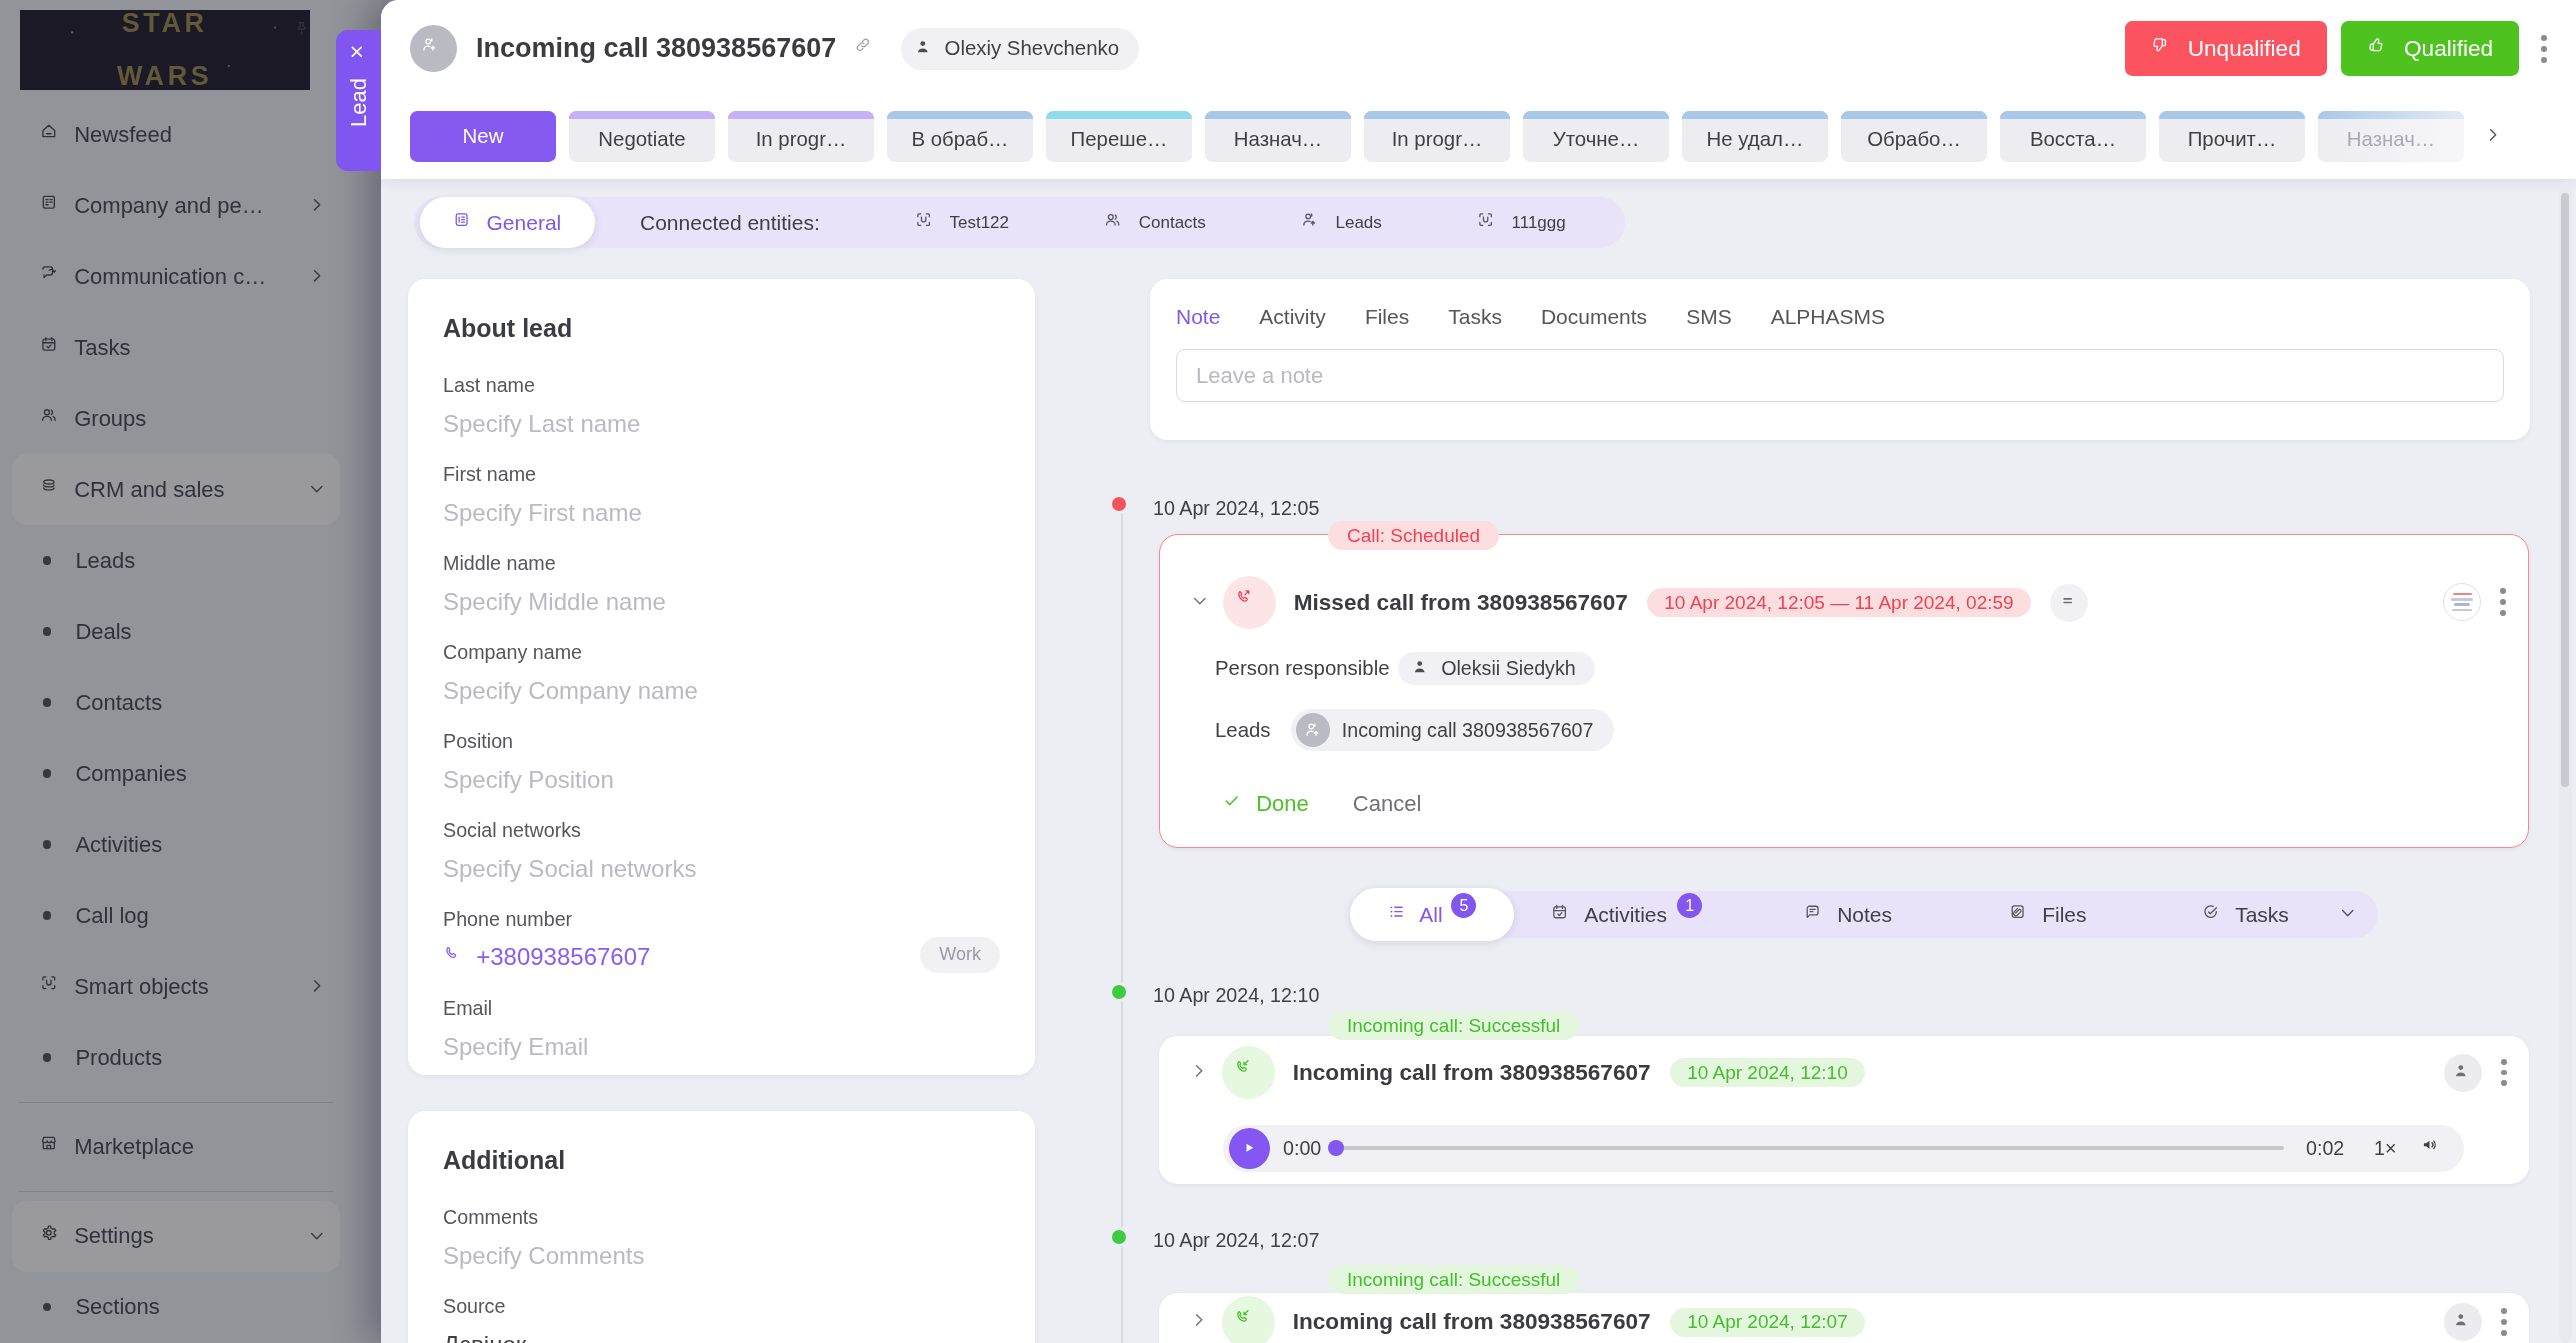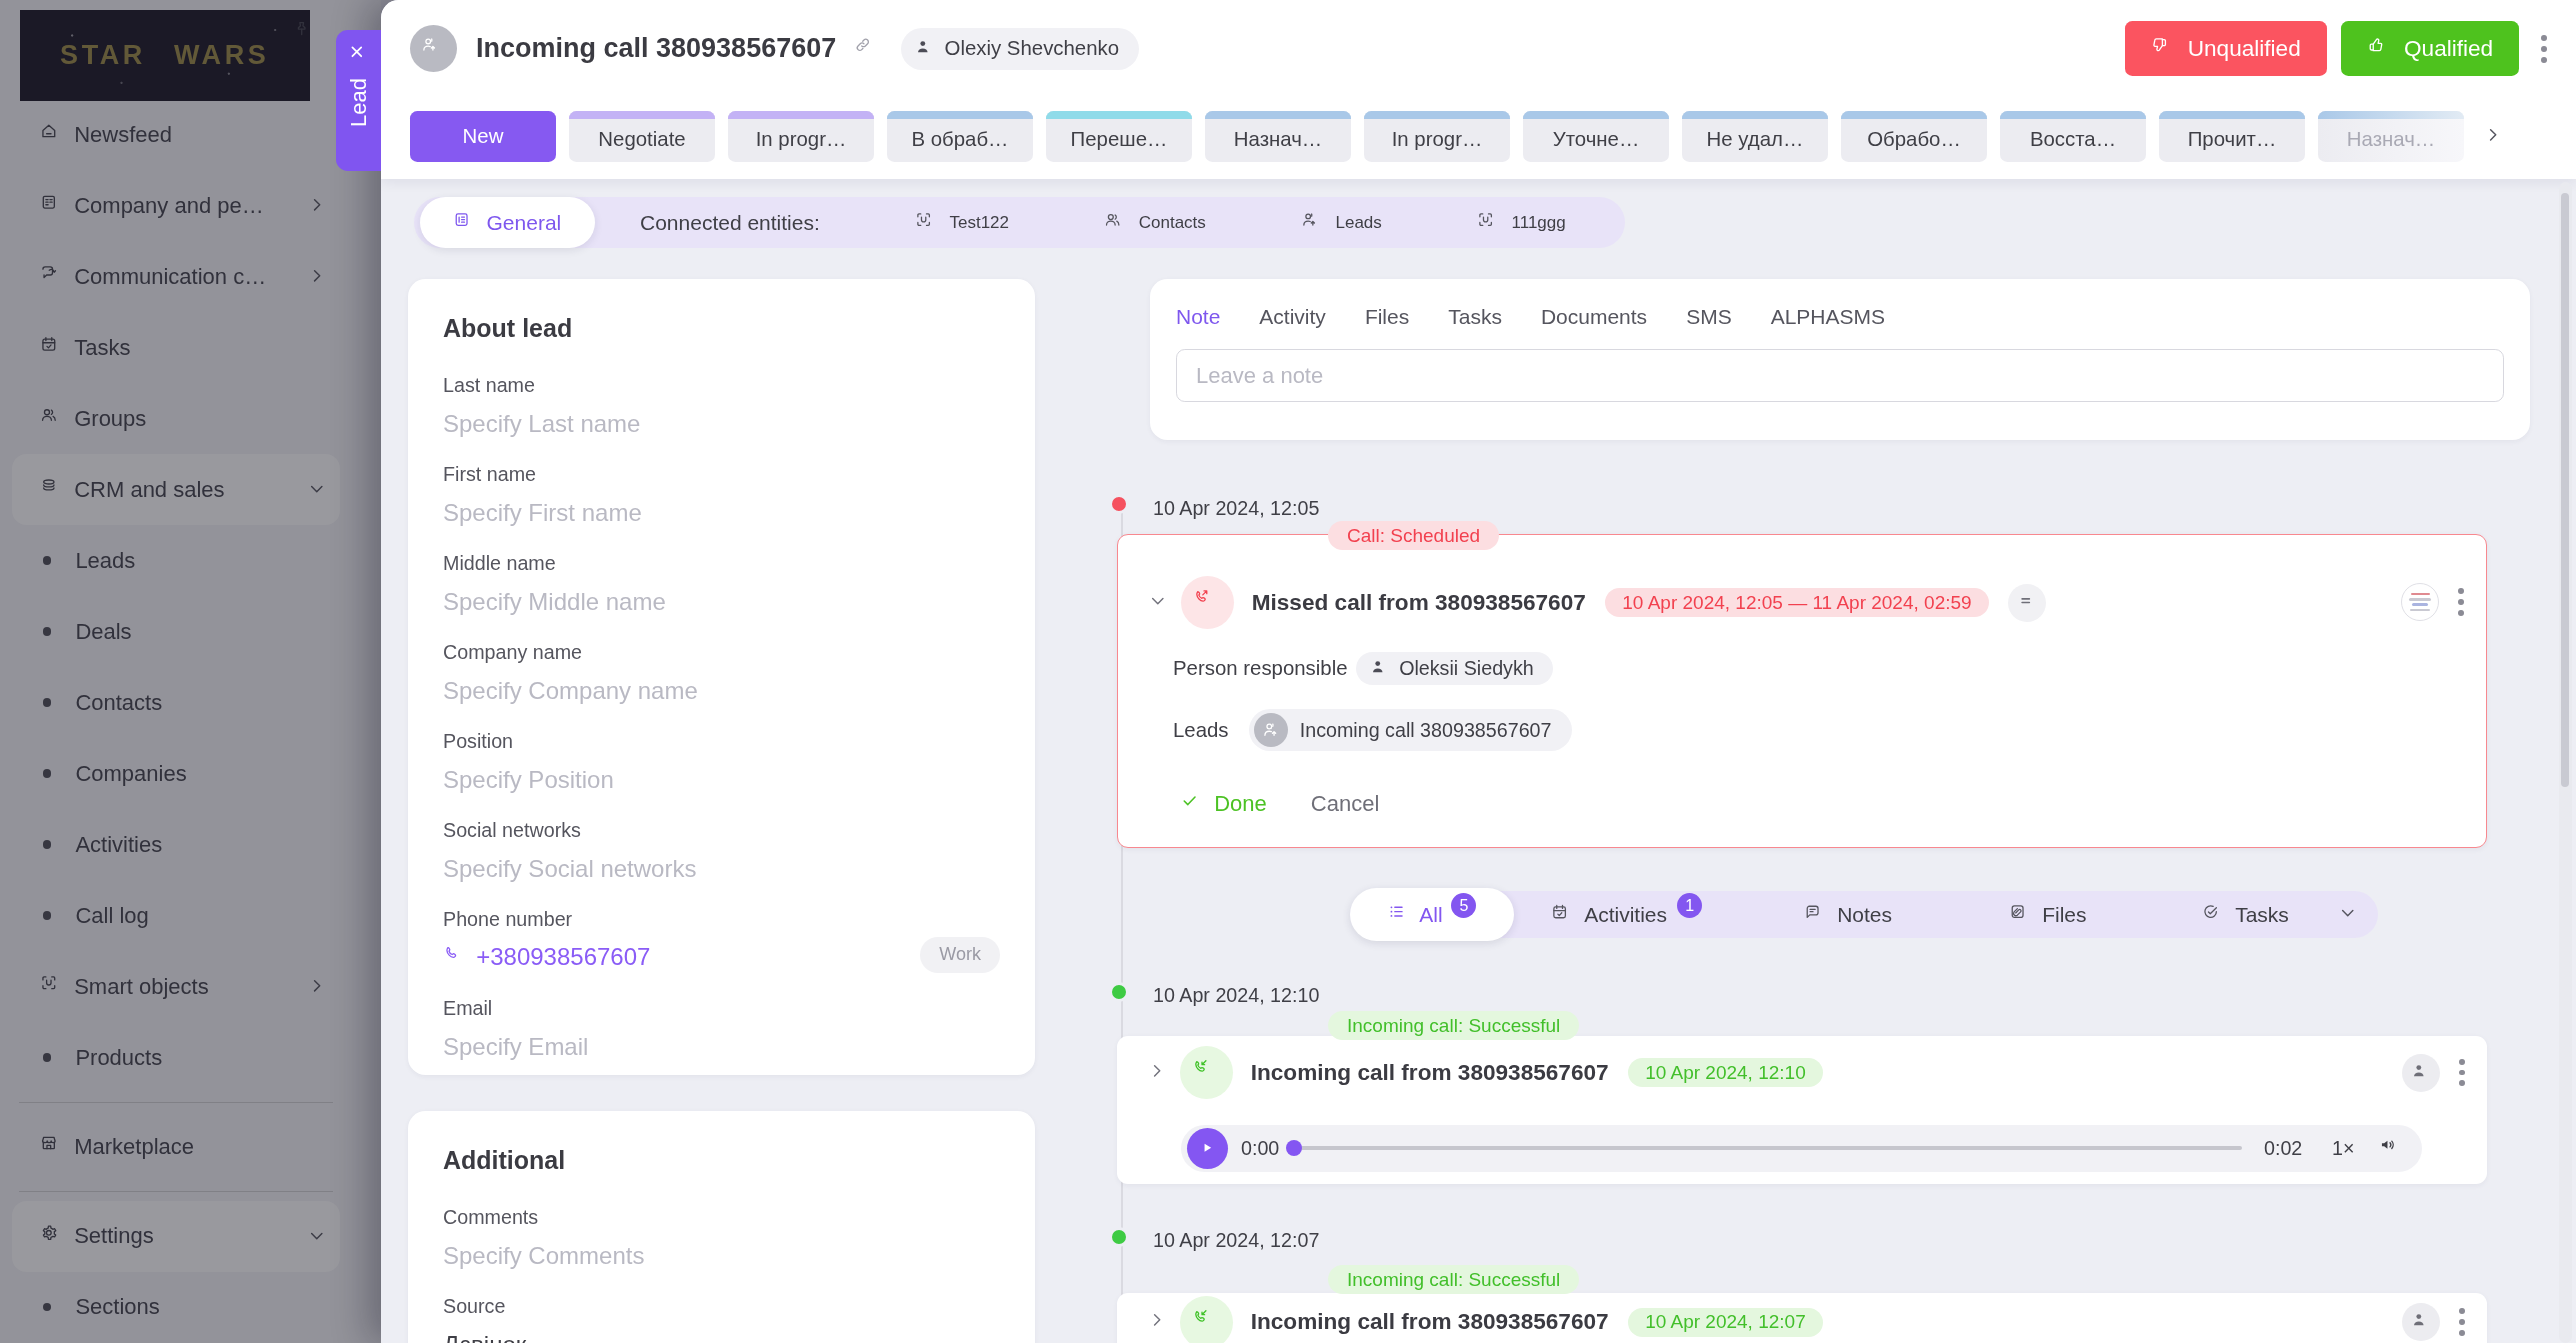--- a/index.html
+++ b/index.html
@@ -4,22 +4,22 @@
 <style>
   html,body{margin:0;padding:0;width:2576px;height:1343px;overflow:hidden;
     font-family:"Liberation Sans",sans-serif;background:#8f8f99;}
   *{box-sizing:border-box}
   .ic{flex:none}
   svg{display:block}
 
   
   .sidebar{position:absolute;left:0;top:0;width:381px;height:1343px;background:#f4f4f7;z-index:1;}
   .sidebar::after{content:"";position:absolute;inset:0;background:rgba(28,28,40,.45);z-index:5;}
-  .logo{position:absolute;left:19.7px;top:9.5px;width:290px;height:91px;background:#1b1726;
-    display:flex;flex-direction:row;align-items:center;justify-content:center;line-height:.92;
+  .logo{position:absolute;left:19.7px;top:9.5px;width:290px;height:80px;background:#1b1726;
+    display:flex;flex-direction:column;align-items:center;justify-content:center;line-height:.92;
     background-image:radial-gradient(circle 1.5px at 18% 28%,rgba(255,255,255,.55) 0 0.7px,transparent 1.5px),
       radial-gradient(circle 1.5px at 72% 70%,rgba(255,255,255,.45) 0 0.7px,transparent 1.5px),
       radial-gradient(circle 1.5px at 88% 22%,rgba(255,255,255,.4) 0 0.7px,transparent 1.5px),
       radial-gradient(circle 1.5px at 35% 80%,rgba(255,255,255,.35) 0 0.7px,transparent 1.5px);gap:28px;}
   .logo span{font-size:27px;font-weight:900;letter-spacing:3.6px;color:#9c8a45;}
   .pin{position:absolute;left:293px;top:20.4px;width:29px;height:29px;color:#44444e;}
   .nav{position:absolute;left:0;top:99px;width:100%;padding:0 41px 0 11.7px;}
   .sitem{height:71px;display:flex;align-items:center;padding-left:28px;border-radius:14.6px;color:#43434d;}
   .sitem.hl{background:#ffffff;}
   .sitem .ic{width:25px;height:25px;}
@@ -113,21 +113,21 @@
   .tline{position:absolute;left:740px;top:511px;width:2.2px;height:833px;background:#dadae1;}
   .tdot{position:absolute;left:728px;width:20.4px;height:20.4px;border-radius:50%;border:3.6px solid #edeef4;}
   .tdot.red{background:#f5515f;}
   .tdot.green{background:#3ecb43;}
   .tdate{position:absolute;left:772px;font-size:19.7px;color:#3f3f46;}
   .schip{position:absolute;left:947px;height:29px;border-radius:729px;display:flex;align-items:center;
     padding:0 19px;font-size:19px;z-index:3;white-space:nowrap;}
   .schip.pink{background:#fcdee1;color:#f2414f;}
   .schip.greenc{background:#e4f7de;color:#42bf2a;}
 
-  .tcard{position:absolute;left:736px;width:1370px;background:#fff;border-radius:11px;
+  .tcard{position:absolute;left:778px;width:1370px;background:#fff;border-radius:19px;
     box-shadow:0 1.5px 5.8px rgba(40,40,80,.05);z-index:1;padding-left:44px;}
   .tcard.alert{border:1.5px solid #f8888f;}
   .trow{position:absolute;left:0;right:0;display:flex;align-items:center;padding-left:31px;}
   .trow .tchev{width:22px;height:22px;color:#72727c;flex:none;}
   .callcirc{width:53px;height:53px;border-radius:50%;display:flex;align-items:center;justify-content:center;
     margin-left:10.2px;flex:none;}
   .callcirc.pink{background:#fde5e7;color:#f2414f;}
   .callcirc.green{background:#e7f8e1;color:#3fc227;}
   .callcirc .ic{width:29px;height:29px;}
   .ttitle{font-size:22.6px;font-weight:700;color:#3b3b42;margin-left:17.5px;white-space:nowrap;}

